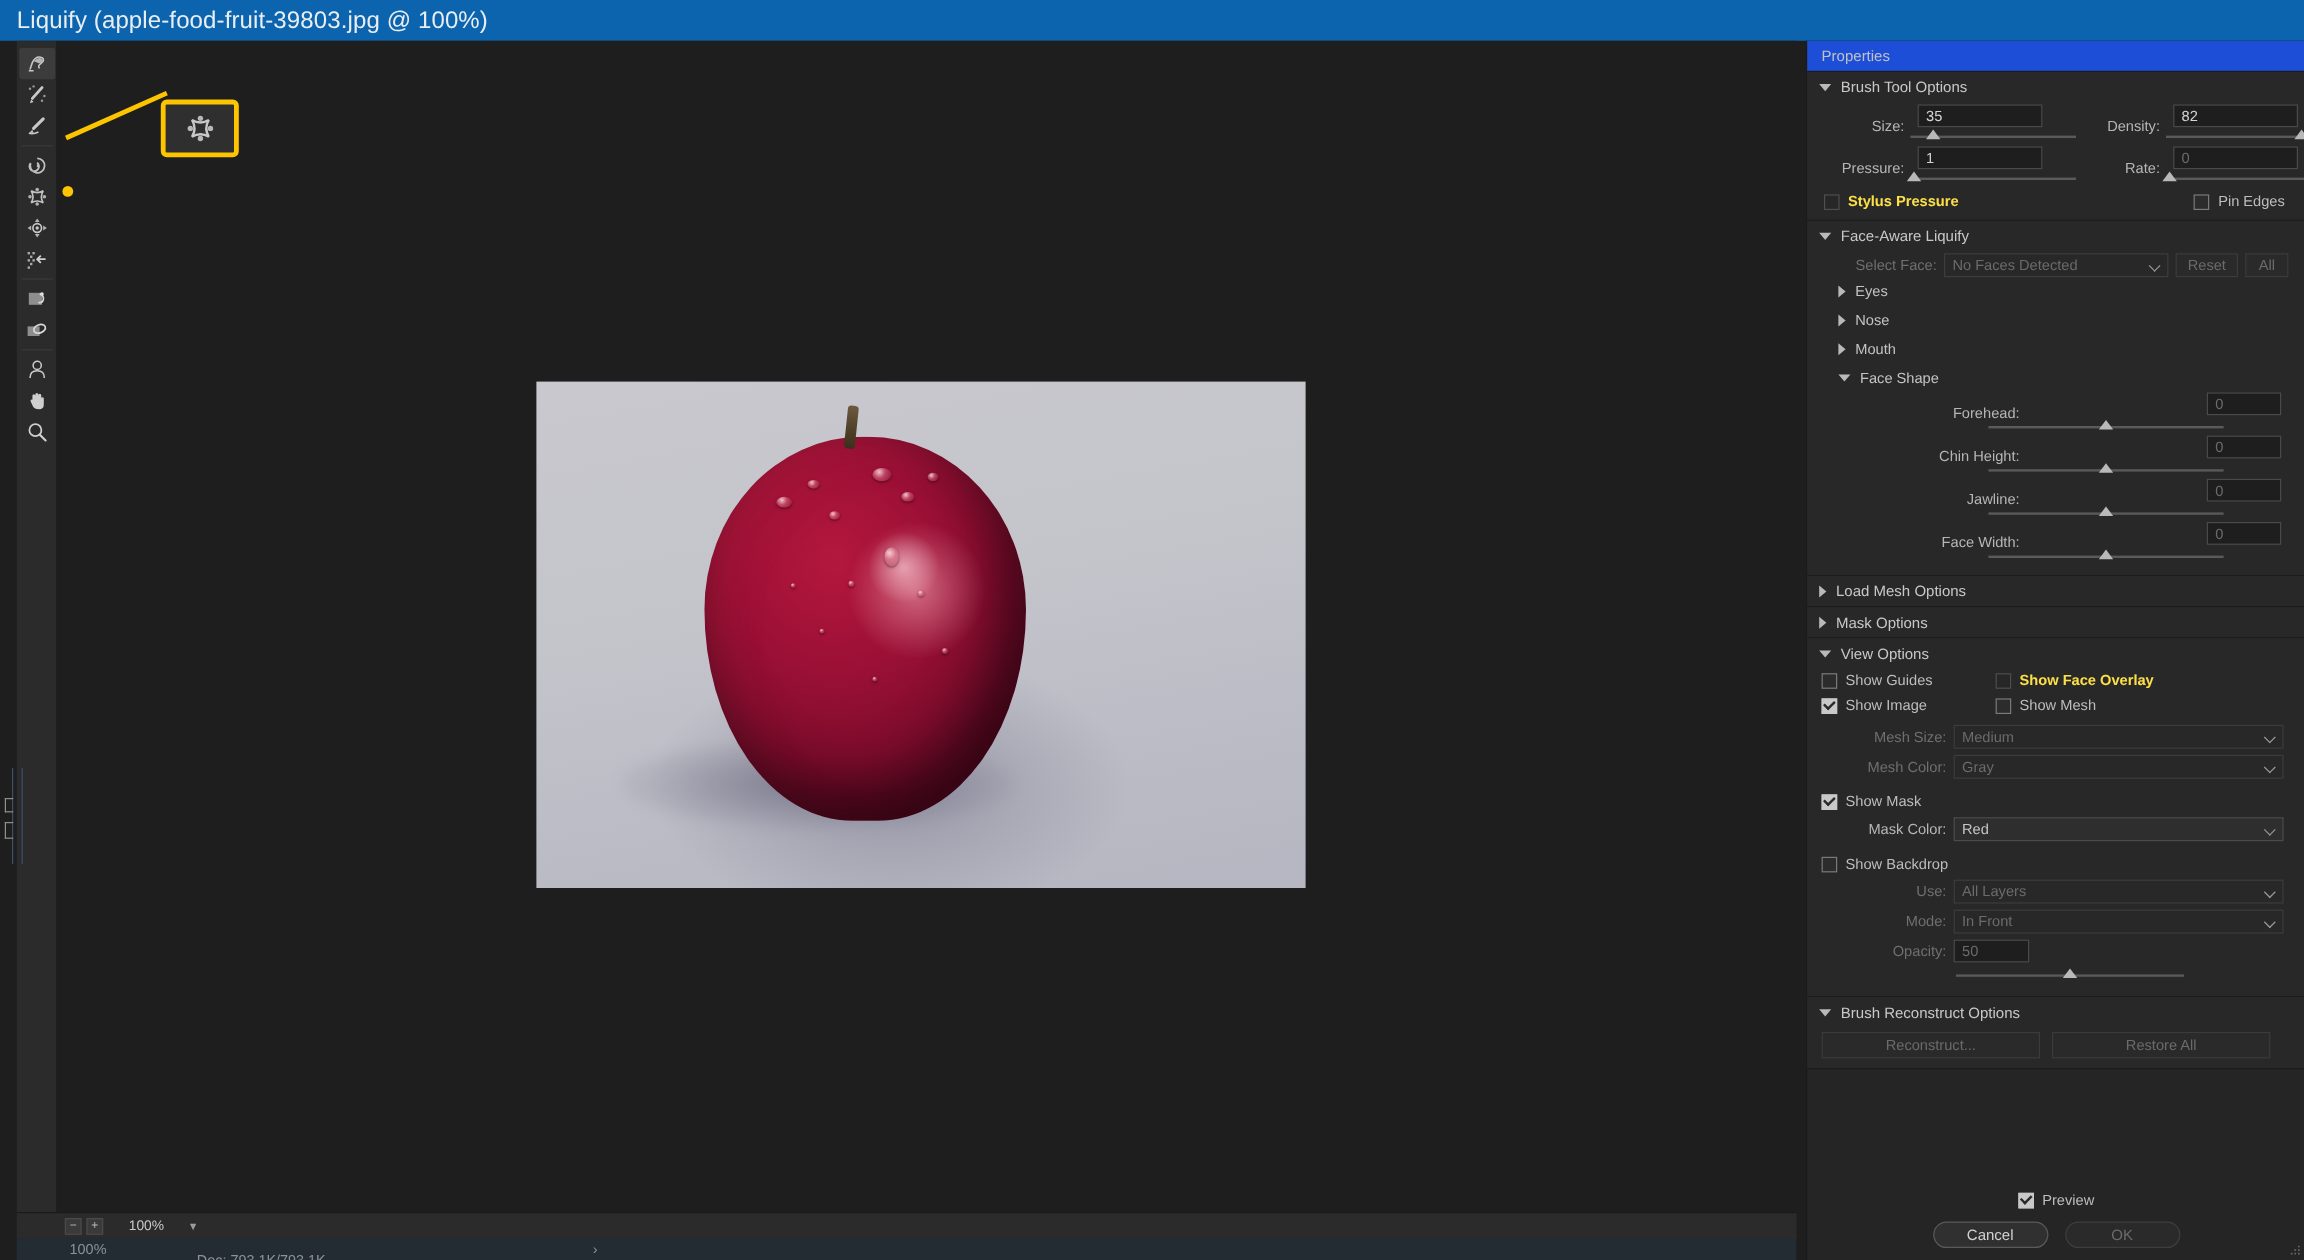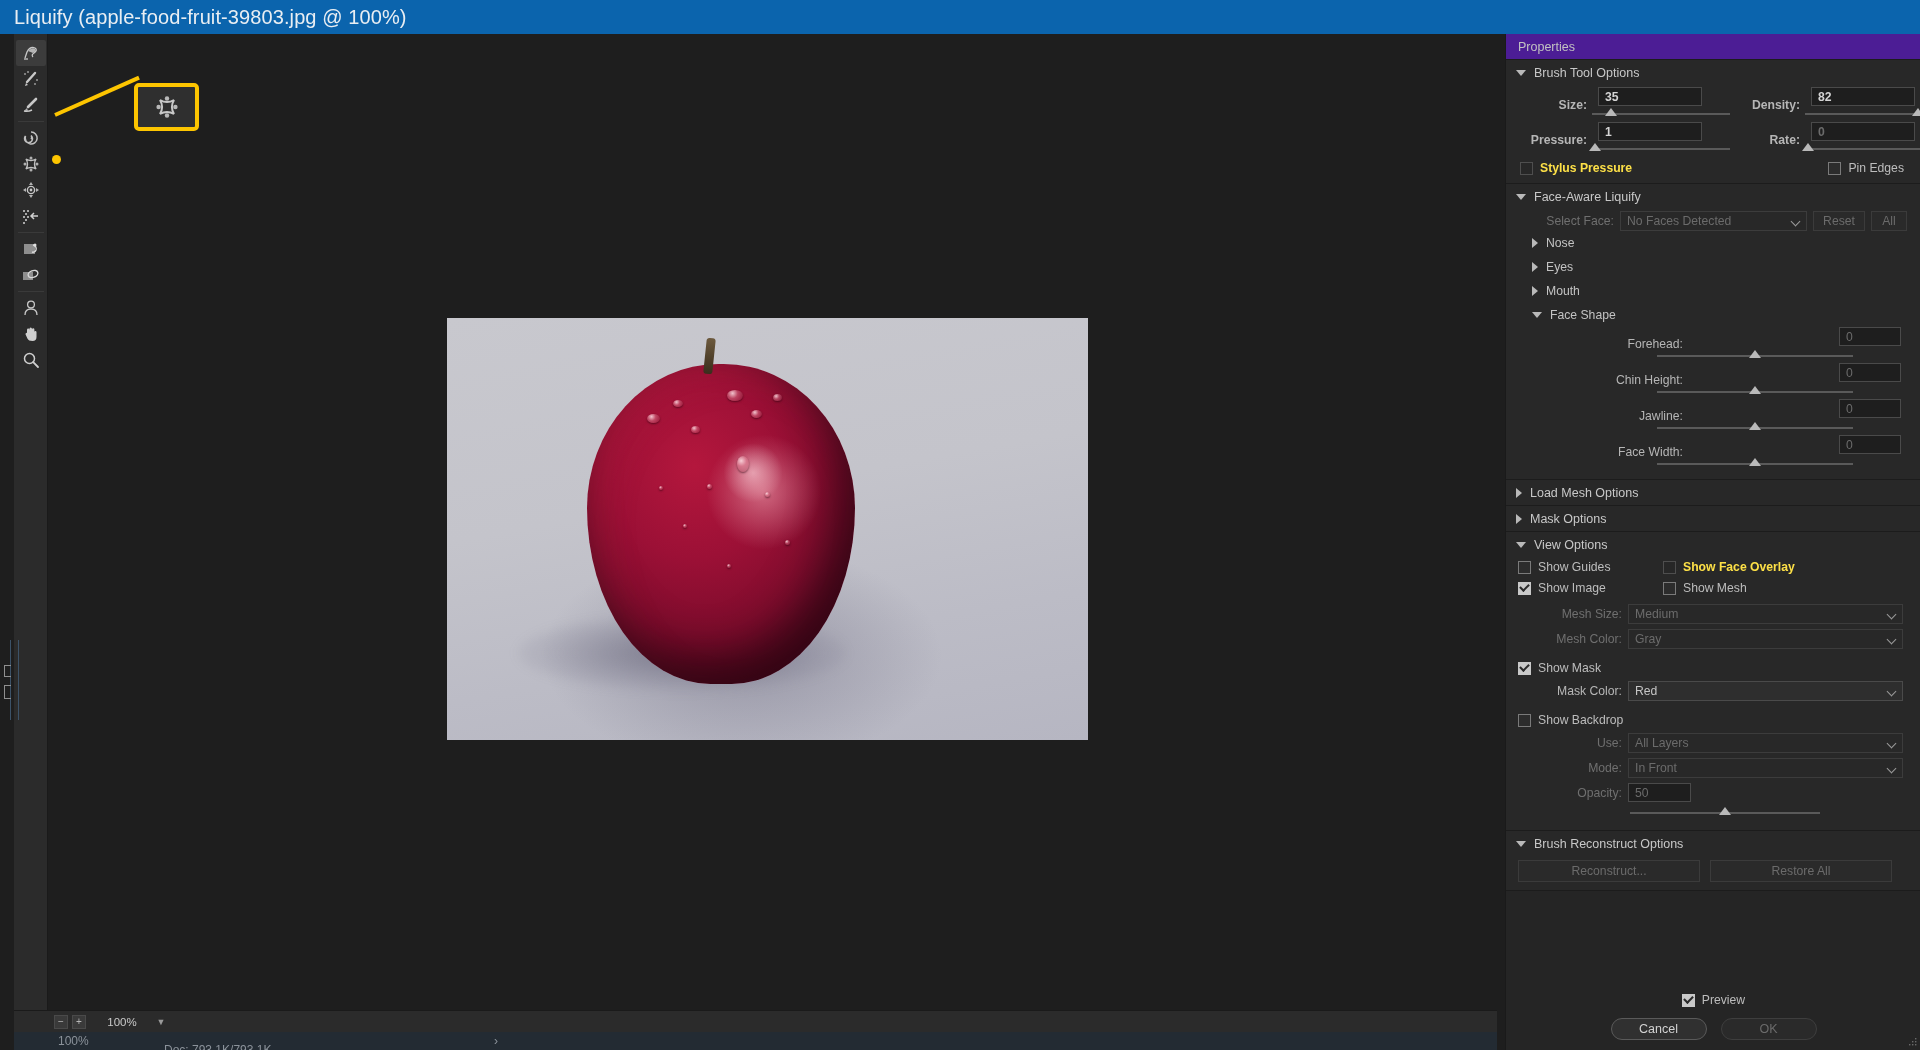--- a/index.html
+++ b/index.html
@@ -118,21 +118,21 @@
     border: 1px solid #8f8f8f; border-right: none; }
   .edge-line-a { position: absolute; left: 10px; top: 640px; width: 1px; height: 80px; background: #3c5268; }
   .edge-line-b { position: absolute; left: 18px; top: 640px; width: 1px; height: 80px; background: #3c5268; }
 
   
   .props {
     position: absolute; left: 1505px; top: 34px; width: 415px; height: 1016px;
     background: #252525; border-left: 1px solid #1a1a1a;
   }
   .props-header {
-    height: 26px; background: #4c1d95; display: flex; align-items: center;
+    height: 26px; background: #1d4ed8; display: flex; align-items: center;
     padding-left: 12px; color: #c2c2c2; font-size: 12.5px;
     border-bottom: 1px solid #1c1c1c;
   }
   .section {
     border-bottom: 1px solid #1c1c1c; background: #282828;
   }
   .sec-head {
     height: 25px; display: flex; align-items: center; gap: 8px;
     padding-left: 10px; color: #c8c8c8; font-size: 12.5px;
   }
@@ -151,21 +151,21 @@
   }
   .num.dim { color: #6b6b6b; }
   .track { height: 2px; background: #5a5a5a; position: relative; }
   .thumb {
     position: absolute; top: -5px; width: 0; height: 0;
     border-left: 6px solid transparent; border-right: 6px solid transparent;
     border-bottom: 8px solid #b9b9b9;
   }
 
   
-  .brush-grid { display: grid; grid-template-columns: 74px 143px 70px 143px; row-gap: 0px; font-weight: bold; }
+  .brush-grid { display: grid; grid-template-columns: 74px 143px 70px 143px; row-gap: 0px; }
   .bcell { position: relative; height: 35px; }
   .bnum { position: absolute; left: 6px; top: 0px; width: 104px; }
   .btrack { position: absolute; left: 0px; top: 26px; width: 138px; }
   .blabel { position: absolute; right: 5px; top: 11px; }
 
   .chk {
     width: 13px; height: 13px; border: 1px solid #7a7a7a; background: #2c2c2c;
     display: inline-flex; align-items: center; justify-content: center; flex: none;
   }
   .chk.on { background: #c9c9c9; border-color: #c9c9c9; }
@@ -464,25 +464,25 @@
           <div class="select dim" style="width:187px;">
             <span>No Faces Detected</span>
             <span class="car"></span>
           </div>
           <div class="btn dim" style="width:52px;">Reset</div>
           <div class="btn dim" style="width:36px;">All</div>
         </div>
 
         <div class="sub-head">
           <span class="tri right"></span>
-          <span class="t">Nose</span>
+          <span class="t">Eyes</span>
         </div>
         <div class="sub-head">
           <span class="tri right"></span>
-          <span class="t">Eyes</span>
+          <span class="t">Nose</span>
         </div>
         <div class="sub-head">
           <span class="tri right"></span>
           <span class="t">Mouth</span>
         </div>
         <div class="sub-head">
           <span class="tri down"></span>
           <span class="t">Face Shape</span>
         </div>
 

